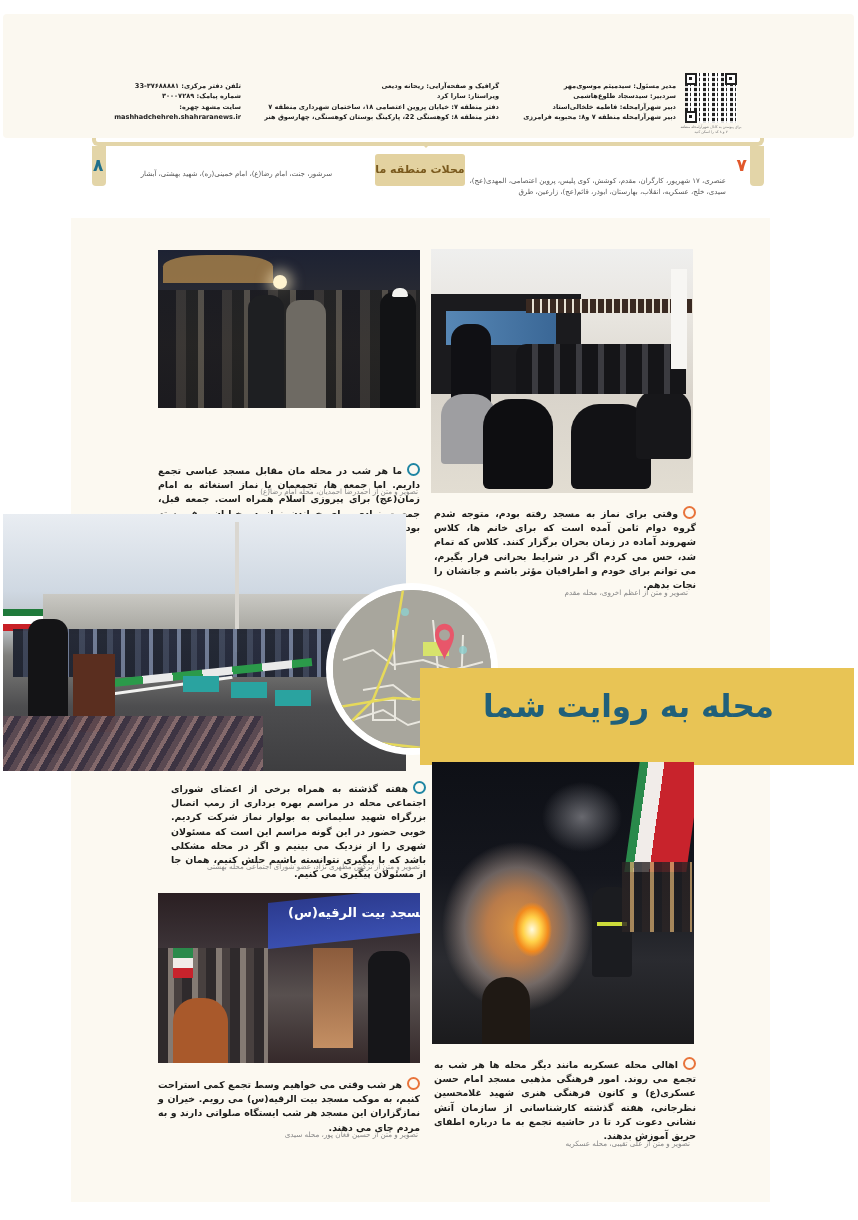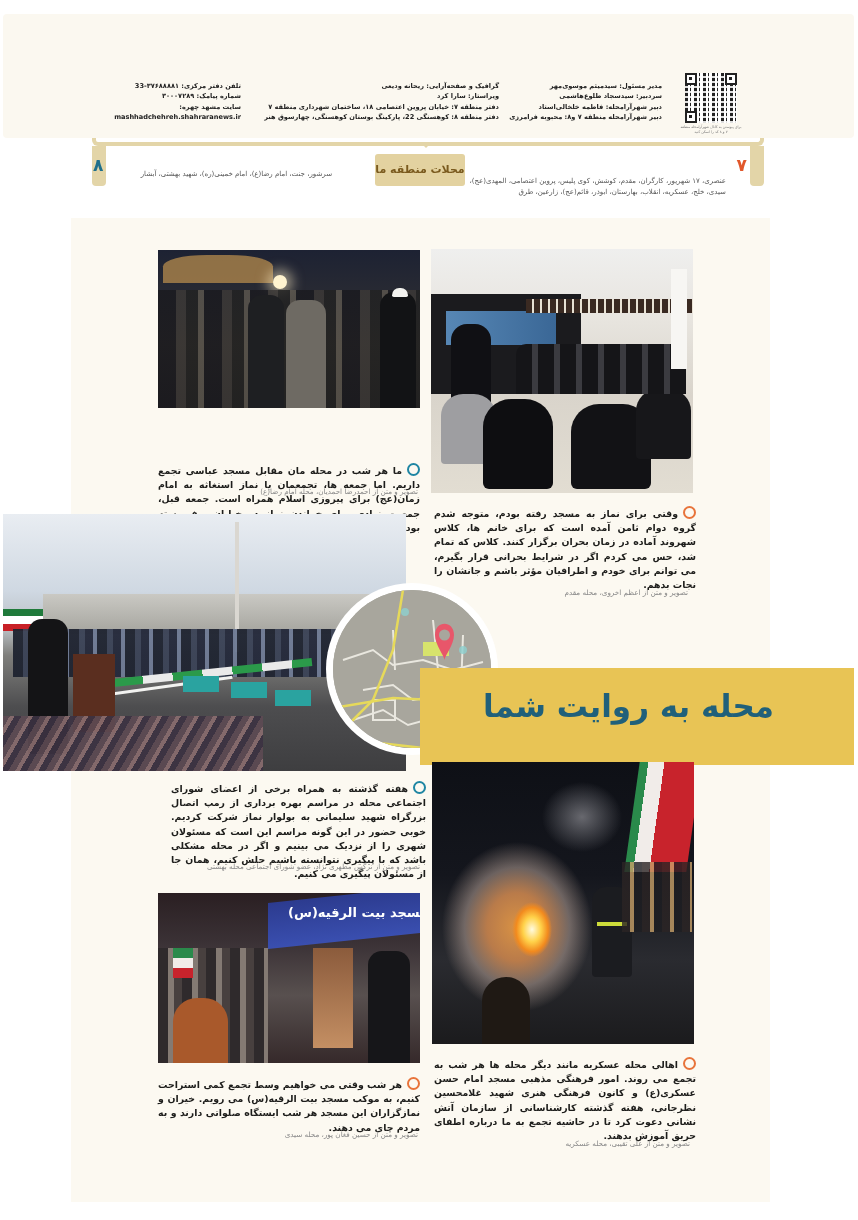--- a/index.html
+++ b/index.html
@@ -45,21 +45,21 @@
 <div class="abs masthead"></div>
 
 <div class="qr">
   <div class="qr-inner"></div>
   <div class="qr-finder" style="left:0;top:0"></div>
   <div class="qr-finder" style="right:0;top:0"></div>
   <div class="qr-finder" style="left:0;bottom:0"></div>
 </div>
 <div class="qr-caption">برای پیوستن به کانال شهرآرامحله منطقه ۷ و ۸ کد را اسکن کنید</div>
 
-<div class="mh-col" style="right:196px; top:81px;">
+<div class="mh-col" style="right:182px; top:81px;">
   <div>مدیر مسئول: سیدمیثم موسوی‌مهر</div>
   <div>سردبیر: سیدسجاد طلوع‌هاشمی</div>
   <div>دبیر شهرآرامحله: فاطمه خلخالی‌استاد</div>
   <div>دبیر شهرآرامحله منطقه ۷ و۸: محبوبه فرامرزی</div>
 </div>
 <div class="mh-col" style="right:359px; top:81px;">
   <div>گرافیک و صفحه‌آرایی: ریحانه ودیعی</div>
   <div>ویراستار: سارا کرد</div>
   <div>دفتر منطقه ۷: خیابان پروین اعتصامی ۱۸، ساختمان شهرداری منطقه ۷</div>
   <div>دفتر منطقه ۸: کوهسنگی 22، پارکینگ بوستان کوهسنگی، چهارسوق هنر</div>

